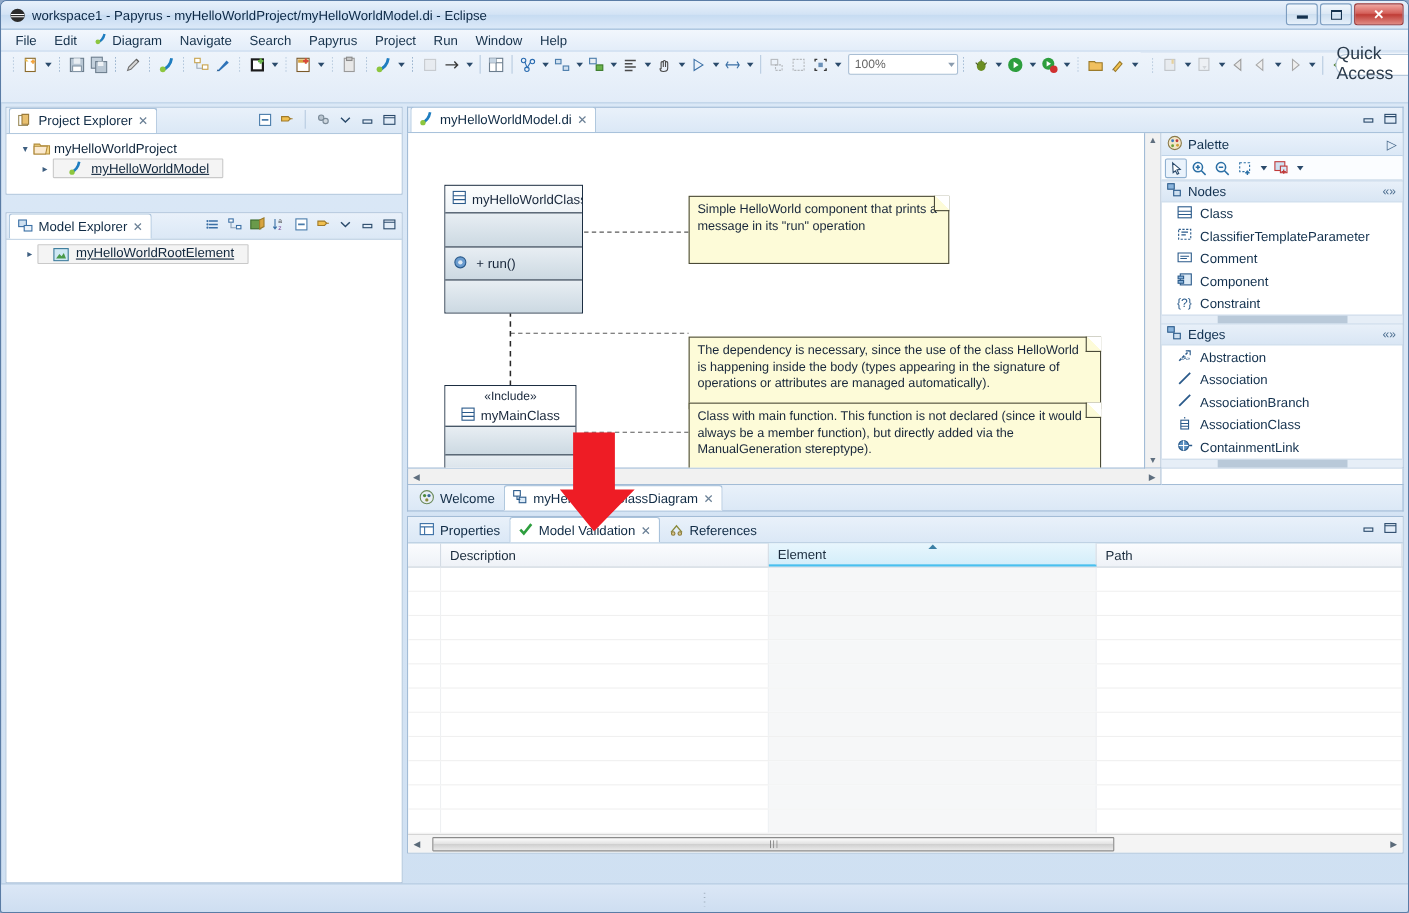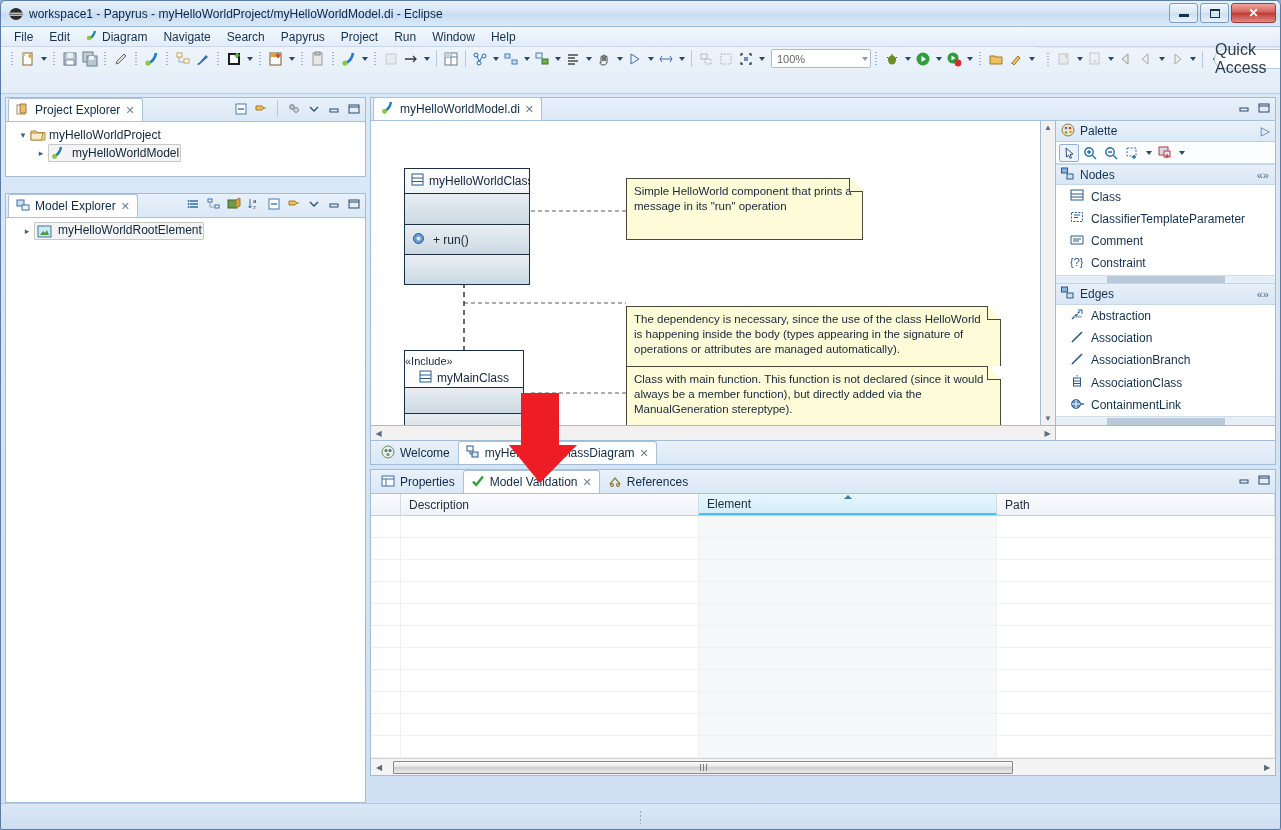--- a/index.html
+++ b/index.html
@@ -99,21 +99,21 @@
   }
   .vtab .closex{ color:#6b8096; font-size:11px; }
   .vtools{ position:absolute;right:3px;top:2px;display:flex;align-items:center;gap:4px;}
   .vtool{ width:16px;height:16px;display:flex;align-items:center;justify-content:center;}
   .viewbody{ flex:1 1 auto;overflow:hidden;background:#fff;position:relative;}
   
   .tree{ padding:4px 0 0 4px;}
   .tnode{ display:flex;align-items:center;height:18px;font-size:12px;color:#10263c;white-space:nowrap;}
   .tnode .twist{ width:14px;text-align:center;color:#3e5f80;font-size:9px;}
   .tnode .ticon{ width:16px;height:16px;margin-right:3px;display:flex;align-items:center;justify-content:center;}
-  .tnode .sel{ border:1px solid #c9c9c9; background:#f4f4f4; padding:0 1px; border-radius:1px;}
+  .tnode .sel{ border:1px solid #c9c9c9; background:#f4f4f4; padding:0 12px; border-radius:1px;text-decoration:underline;}
   
   .editor-area{ flex:1 1 auto; display:flex; flex-direction:column; min-height:0;}
   .editor-row{ display:flex; flex:1 1 auto; min-height:0;}
   .canvas-wrap{ flex:1 1 auto; position:relative; background:#fff; border:1px solid #a3bcd6; border-top:none; min-width:0; overflow:hidden;}
   .palette{ width:220px;flex:0 0 220px;background:#fff;border:1px solid #a3bcd6;border-left:none;border-top:none;display:flex;flex-direction:column;}
   .palette-title{
     height:21px;flex:0 0 21px;display:flex;align-items:center;gap:5px;padding:0 5px;
     background:linear-gradient(180deg,#eaf2fb,#dbe8f6);border-bottom:1px solid #b9cfe6;font-size:12px;color:#12304d;
   }
   .palette-tools{
@@ -196,21 +196,21 @@
     position:absolute;background:#fdfbd8;border:1px solid #4a4a38;font-size:11.5px;color:#17263a;
     padding:5px 8px 4px 7px;line-height:15px;
   }
   .note .fold{position:absolute;right:-1px;top:-1px;width:14px;height:14px;
     background:linear-gradient(225deg,#fff 50%, #fdfbd8 50%);border-left:1px solid #4a4a38;border-bottom:1px solid #4a4a38;}
   .clsbox{position:absolute;border:1px solid #1c2e42;background:#fff;}
   .cls-title{height:24px;display:flex;align-items:center;gap:5px;padding-left:6px;
     background:linear-gradient(180deg,#fdfefe,#eef3f7);font-size:12px;color:#17263a;white-space:nowrap;overflow:hidden;}
   .cls-comp{border-top:1px solid #1c2e42;background:linear-gradient(180deg,#e8eef3,#ccd9e2);}
   .cls-op{display:flex;align-items:center;gap:8px;padding-left:7px;font-size:12px;color:#17263a;}
-  .stereo{font-size:11px;color:#17263a;line-height:14px;}
+  .stereo{font-size:11px;color:#17263a;text-align:center;line-height:14px;}
   .redarrow{position:absolute;z-index:30;}
 </style>
 </head>
 <body>
 
 <div class="window">
 
   <div class="titlebar">
     <span class="title-icon">
       <svg width="14" height="14" viewBox="0 0 14 14">
@@ -927,20 +927,28 @@
             </div>
             <div class="pitem">
               <span><svg width="14" height="14">
                     <path d="M1 3h12v8H1z" fill="#fff" stroke="#2a5a8a"></path>
                     <path d="M3 6h8M3 8h6" stroke="#2a5a8a"></path>
                   </svg></span>
               <span>Comment</span>
             </div>
             <div class="pitem">
               <span><svg width="14" height="14">
+                    <rect x="3" y="2" width="10" height="10" fill="#dceaf6" stroke="#2a5a8a"></rect>
+                    <rect x="1" y="4" width="5" height="2.5" fill="#8ab4dc" stroke="#2a5a8a"></rect>
+                    <rect x="1" y="8" width="5" height="2.5" fill="#8ab4dc" stroke="#2a5a8a"></rect>
+                  </svg></span>
+              <span>Component</span>
+            </div>
+            <div class="pitem">
+              <span><svg width="14" height="14">
                     <text x="0" y="11" font-size="11" fill="#2a5a8a" font-family="Liberation Sans">{?}</text>
                   </svg></span>
               <span>Constraint</span>
             </div>
             <div class="pscroll">
                 <div class="thumb"></div>
               </div>
 
             <div class="pgroup">
               <span><svg width="13" height="13">

